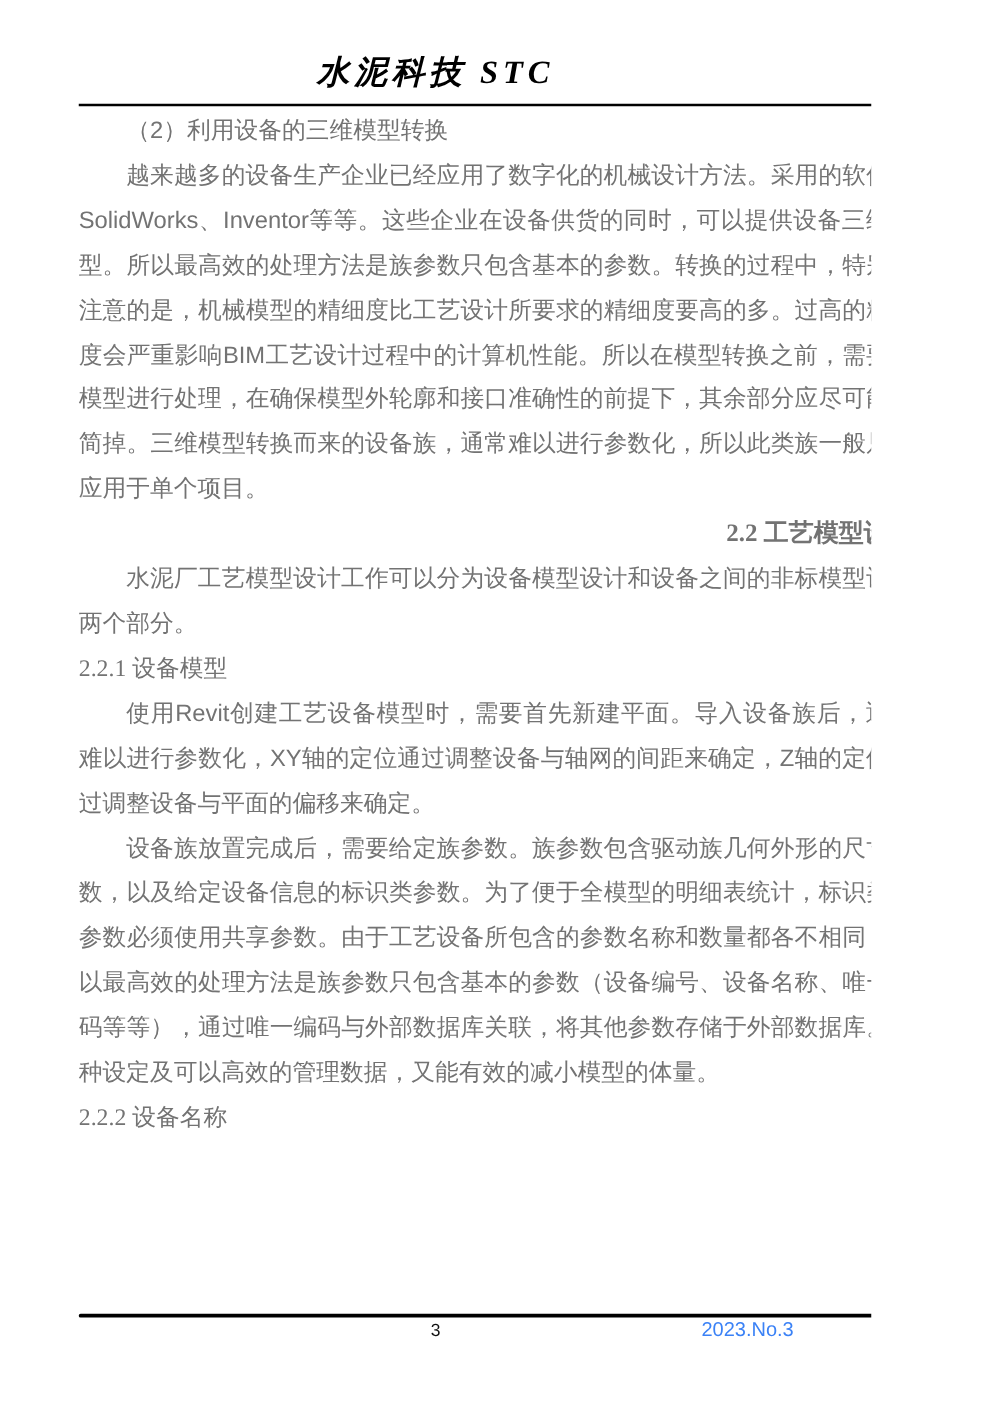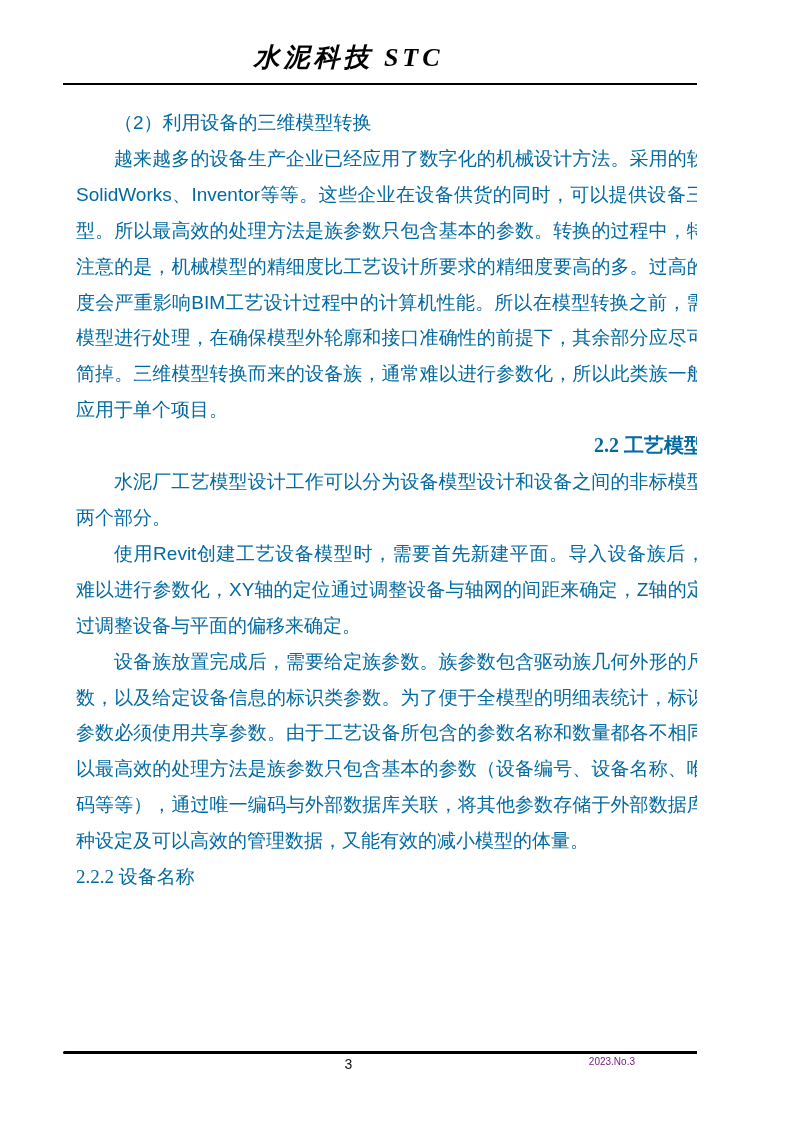--- a/index.html
+++ b/index.html
@@ -29,28 +29,27 @@
     position: absolute;
     top: 83px;
     left: 63px;
     width: 668px;
     height: 2px;
     background: #000000;
   }
   .content {
     position: absolute;
     top: 87px;
-    left: 76px;
+    left: 63px;
     width: 668px;
     font-family: "Liberation Sans", "DejaVu Sans", sans-serif;
     font-size: 19px;
     line-height: 35.9px;
     text-align: justify;
-    color: #0369a1;
-    margin-top: 18px;
+    color: #737373;
   }
   .content p {
     margin: 0;
     text-indent: 2em;
   }
   .content .heading {
     margin: 0;
     text-indent: 0;
     font-family: "Liberation Serif", "DejaVu Serif", serif;
     font-weight: bold;
@@ -82,42 +81,43 @@
     text-align: center;
     font-family: "Liberation Sans", "DejaVu Sans", sans-serif;
     font-size: 14px;
     color: #111111;
   }
   .issue-number {
     position: absolute;
     top: 1056px;
     right: 62px;
     font-family: "Liberation Sans", "DejaVu Sans", sans-serif;
-    font-size: 10px;
-    color: #701a75;
+    font-size: 16px;
+    color: #3b82f6;
   }
 </style>
 </head>
 <body>
 
 <div class="page">
 
   <div class="journal-title">水泥科技 STC</div>
 
   <div class="header-rule"></div>
 
   <div class="content">
     <p>（2）利用设备的三维模型转换</p>
 
     <p>越来越多的设备生产企业已经应用了数字化的机械设计方法。采用的软件有SolidWorks、Inventor等等。这些企业在设备供货的同时，可以提供设备三维模型。所以最高效的处理方法是族参数只包含基本的参数。转换的过程中，特别要注意的是，机械模型的精细度比工艺设计所要求的精细度要高的多。过高的精细度会严重影响BIM工艺设计过程中的计算机性能。所以在模型转换之前，需要对模型进行处理，在确保模型外轮廓和接口准确性的前提下，其余部分应尽可能精简掉。三维模型转换而来的设备族，通常难以进行参数化，所以此类族一般只能应用于单个项目。</p>
 
     <div class="heading">2.2 工艺模型设计</div>
 
     <p>水泥厂工艺模型设计工作可以分为设备模型设计和设备之间的非标模型设计两个部分。</p>
 
+    <div class="subheading">2.2.1 设备模型</div>
 
     <p>使用Revit创建工艺设备模型时，需要首先新建平面。导入设备族后，通常难以进行参数化，XY轴的定位通过调整设备与轴网的间距来确定，Z轴的定位通过调整设备与平面的偏移来确定。</p>
 
     <p>设备族放置完成后，需要给定族参数。族参数包含驱动族几何外形的尺寸参数，以及给定设备信息的标识类参数。为了便于全模型的明细表统计，标识类的参数必须使用共享参数。由于工艺设备所包含的参数名称和数量都各不相同，所以最高效的处理方法是族参数只包含基本的参数（设备编号、设备名称、唯一编码等等），通过唯一编码与外部数据库关联，将其他参数存储于外部数据库。这种设定及可以高效的管理数据，又能有效的减小模型的体量。</p>
 
     <div class="subheading">2.2.2 设备名称</div>
 
   </div>
 
   <div class="footer-rule"></div>

